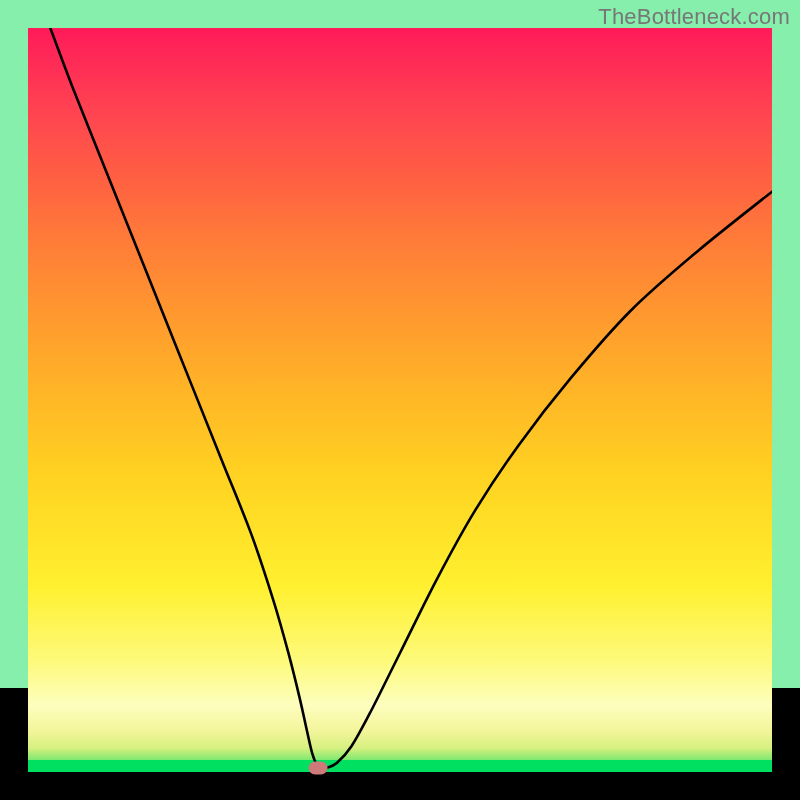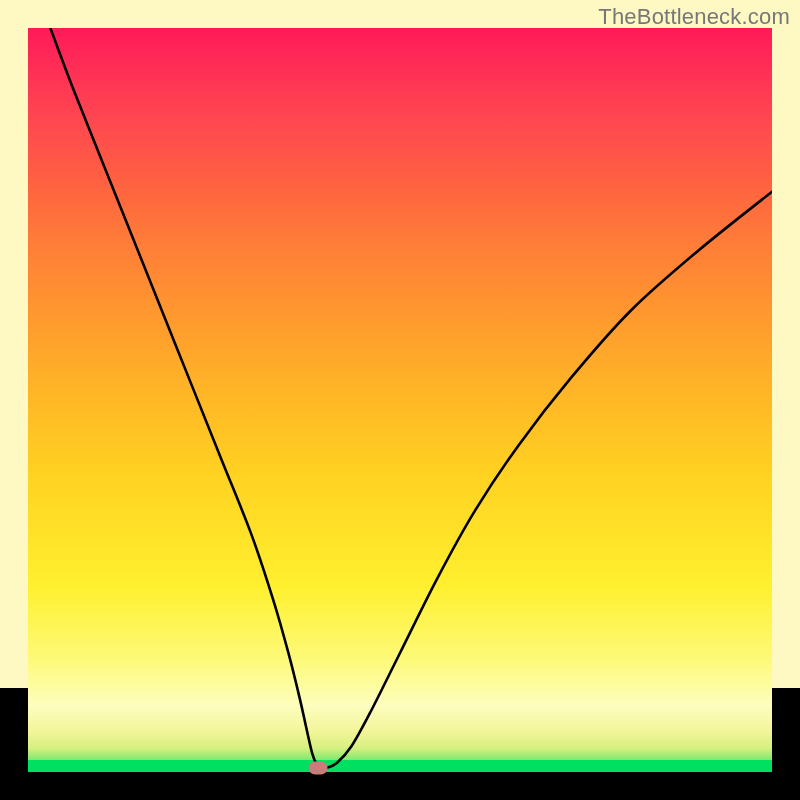--- a/index.html
+++ b/index.html
@@ -8,21 +8,21 @@
     width: 800px;
     height: 800px;
     background: #000;
     overflow: hidden;
     font-family: Arial, Helvetica, sans-serif;
   }
   .frame {
     position: relative;
     width: 800px;
     height: 688px;
-    background: #fef9c3;
+    background: #86efac;
   }
   .plot-area {
     position: absolute;
     left: 28px;
     top: 28px;
     width: 744px;
     height: 744px;
     
     background:
       linear-gradient(

